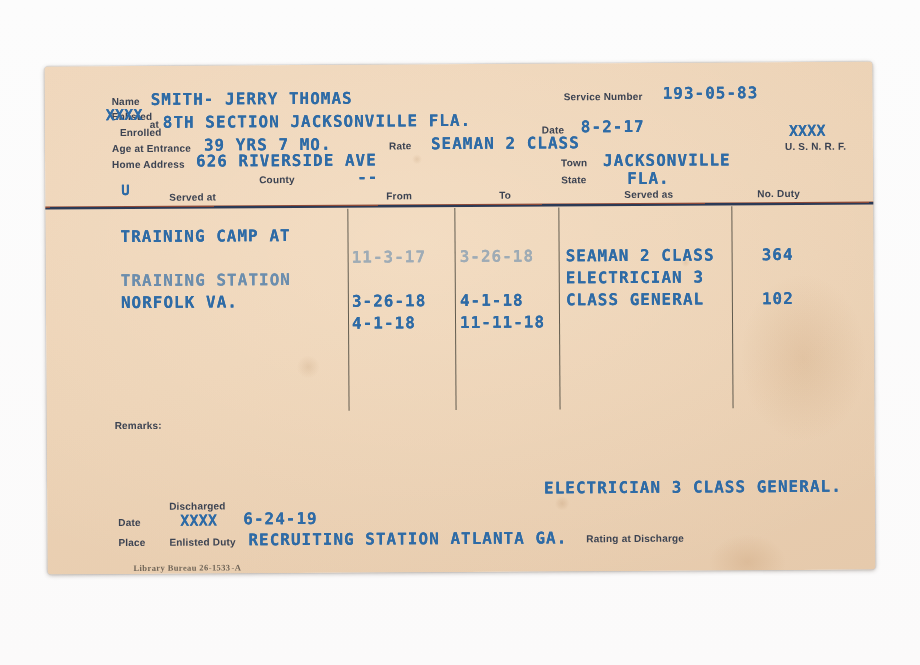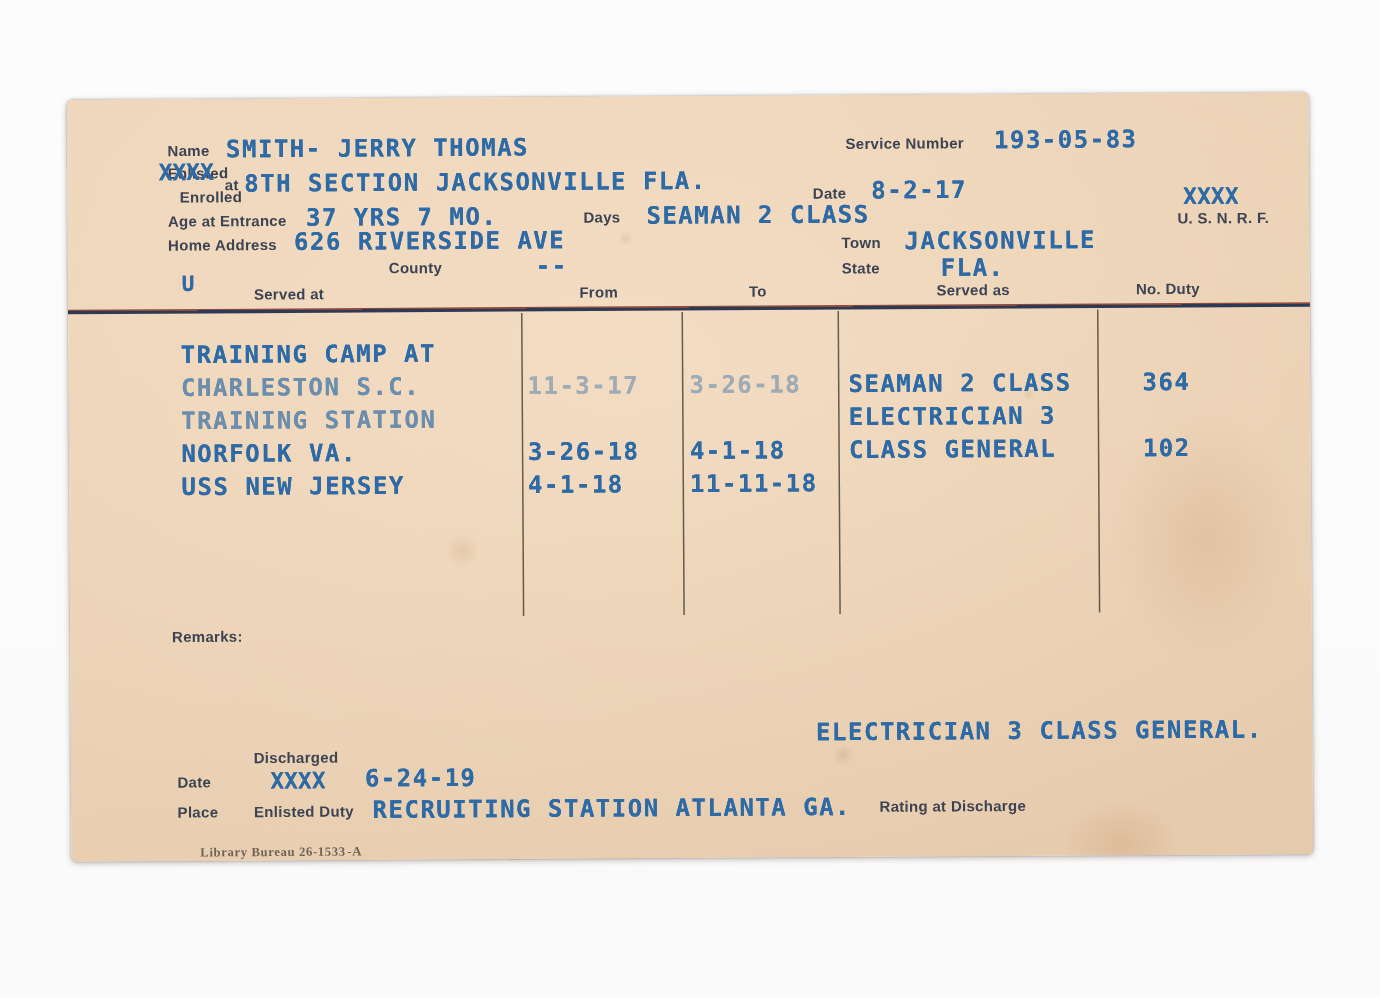--- a/index.html
+++ b/index.html
@@ -84,23 +84,23 @@
     <span class="abs printed" style="left:105px;top:54px">at</span>
     <span class="abs typed" style="left:118px;top:49px">8TH SECTION JACKSONVILLE FLA.</span>
 
     <span class="abs printed" style="left:497px;top:62px">Date</span>
     <span class="abs typed" style="left:536px;top:56px">8-2-17</span>
 
     <span class="abs typed strike" style="left:744px;top:62px">XXXX</span>
     <span class="abs printed" style="left:740px;top:80px">U. S. N. R. F.</span>
 
     <span class="abs printed" style="left:67px;top:78px">Age at Entrance</span>
-    <span class="abs typed" style="left:159px;top:72px">37 YRS 7 MO.</span>
+    <span class="abs typed" style="left:159px;top:72px">39 YRS 7 MO.</span>
 
-    <span class="abs printed" style="left:344px;top:77px">Days</span>
+    <span class="abs printed" style="left:344px;top:77px">Rate</span>
     <span class="abs typed" style="left:386px;top:72px">SEAMAN 2 CLASS</span>
 
     <span class="abs printed" style="left:67px;top:94px">Home Address</span>
     <span class="abs typed" style="left:151px;top:88px">626 RIVERSIDE AVE</span>
 
     <span class="abs printed" style="left:516px;top:95px">Town</span>
     <span class="abs typed" style="left:558px;top:90px">JACKSONVILLE</span>
 
     <span class="abs printed" style="left:214px;top:110px">County</span>
     <span class="abs typed" style="left:312px;top:105px">--</span>
@@ -120,39 +120,37 @@
     <div class="abs vline" style="left:302px"></div>
     <div class="abs vline" style="left:409px"></div>
     <div class="abs vline" style="left:513px"></div>
     <div class="abs vline" style="left:686px"></div>
 
     <div>
         <div class="t-row" style="top: 163px;">
           <span class="typed cell col-served_at">TRAINING CAMP AT</span>
         </div>
         <div class="t-row" style="top: 185px;">
-          <span class="typed cell col-served_at fade-mid">CHARLESTON S.C.</span>
           <span class="typed cell col-from fade-light">11-3-17</span>
           <span class="typed cell col-to fade-light">3-26-18</span>
           <span class="typed cell col-served_as">SEAMAN 2 CLASS</span>
           <span class="typed cell col-days">364</span>
         </div>
         <div class="t-row" style="top: 207px;">
           <span class="typed cell col-served_at fade-mid">TRAINING STATION</span>
           <span class="typed cell col-served_as">ELECTRICIAN 3</span>
         </div>
         <div class="t-row" style="top: 229px;">
           <span class="typed cell col-served_at">NORFOLK VA.</span>
           <span class="typed cell col-from">3-26-18</span>
           <span class="typed cell col-to">4-1-18</span>
           <span class="typed cell col-served_as">CLASS GENERAL</span>
           <span class="typed cell col-days">102</span>
         </div>
         <div class="t-row" style="top: 251px;">
-          <span class="typed cell col-served_at">USS NEW JERSEY</span>
           <span class="typed cell col-from">4-1-18</span>
           <span class="typed cell col-to">11-11-18</span>
         </div>
       </div>
 
     <span class="abs printed" style="left:68px;top:355px">Remarks:</span>
 
     <span class="abs typed" style="left:497px;top:417px">ELECTRICIAN 3 CLASS GENERAL.</span>
 
     <span class="abs printed" style="left:71px;top:452px">Date</span>

